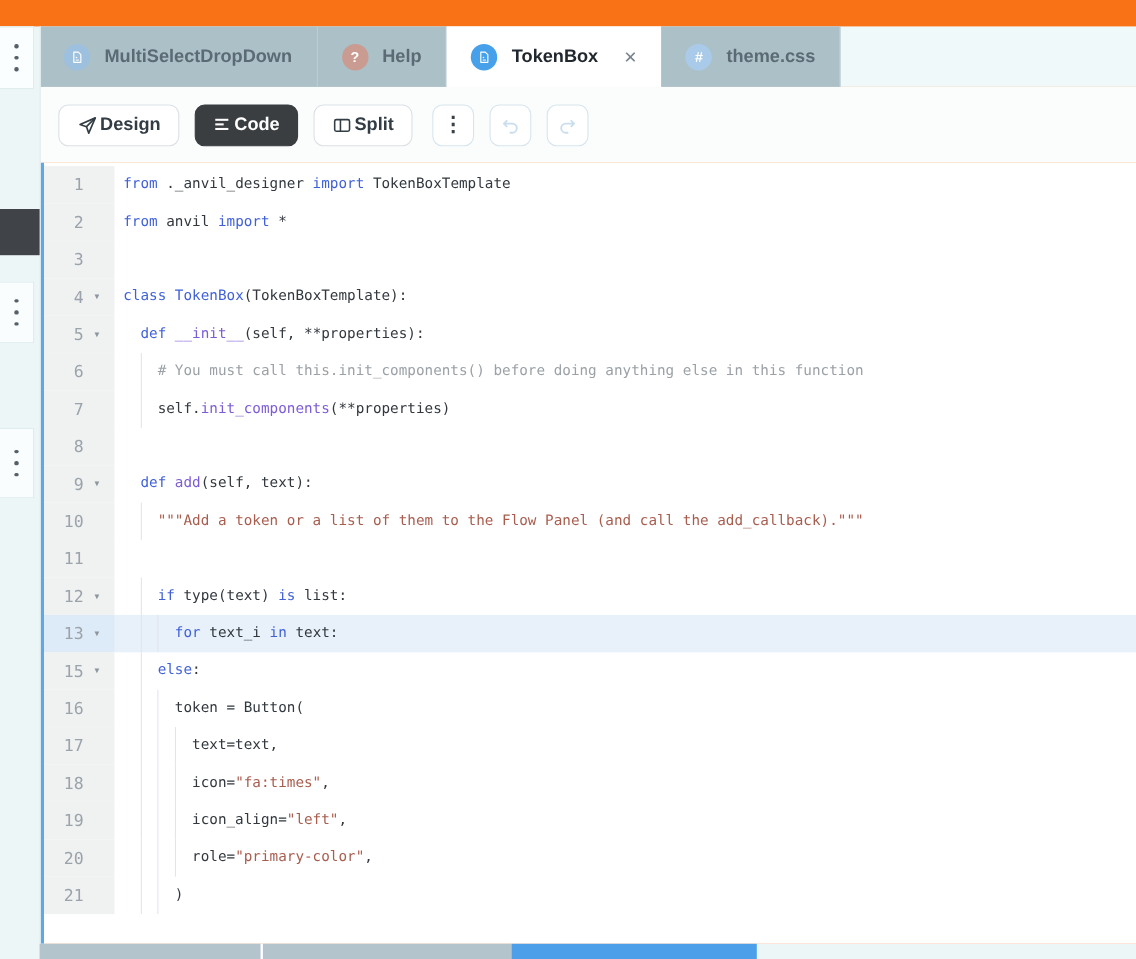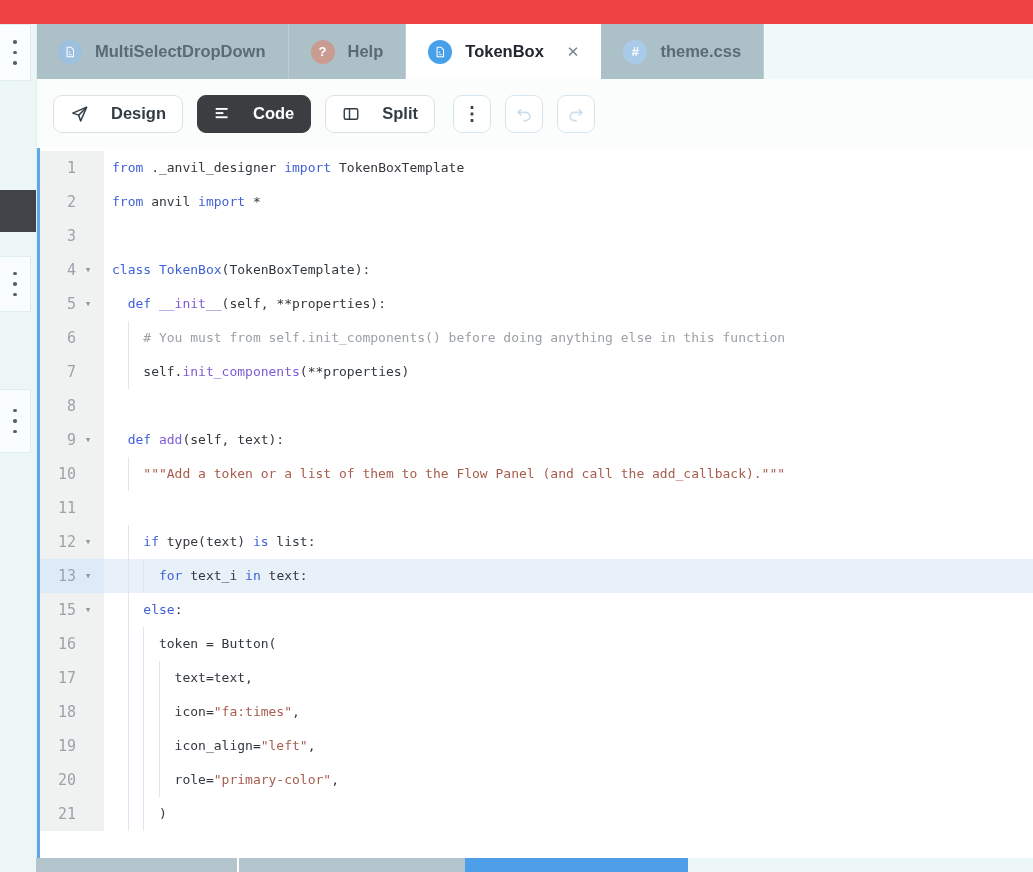--- a/index.html
+++ b/index.html
@@ -1,18 +1,18 @@
 <!DOCTYPE html>
 <html><head>
 <meta charset="utf-8">
 <style>
   html,body{margin:0;padding:0;}
   body{width:1033px;height:872px;overflow:hidden;background:#ffffff;
        font-family:"Liberation Sans", sans-serif;}
-  .screen{position:relative;width:1033px;height:872px;background:#ef4444;overflow:hidden;}
+  .screen{position:relative;width:1033px;height:872px;background:#f97316;overflow:hidden;}
 
   
   .rail{position:absolute;left:0;top:24px;bottom:0;width:36px;background:#edf6f7;
         border-right:1px solid #e2edee;z-index:5;}
   .rail-box{position:absolute;left:0;width:30px;background:#f9fdfe;border:1px solid #e0edef;
             border-left:none;display:flex;align-items:center;justify-content:center;}
   .rail-box.top{top:0;height:55px;background:#fbfeff;}
   .dots{display:flex;flex-direction:column;gap:7px;}
   .dots i{width:3.5px;height:3.5px;border-radius:50%;background:#566069;display:block;}
   .rail-dark{position:absolute;left:0;top:166px;width:36px;height:42px;background:#404449;}
@@ -27,21 +27,21 @@
   .tab-icon{width:24px;height:24px;border-radius:50%;display:flex;align-items:center;
             justify-content:center;flex:0 0 24px;}
   .tab-icon-glyph{color:#fff;font-size:13px;font-weight:700;line-height:1;}
   .tab-label{line-height:1;}
   .tab-close{color:#78838d;font-size:15px;margin-left:10px;font-weight:400;}
 
   
   .toolbar{position:absolute;left:36px;top:79px;right:0;height:69px;background:#fbfdfd;
            display:flex;align-items:center;padding-left:17px;box-sizing:border-box;}
   .btn{height:38px;border:1.5px solid #dbe1e5;border-radius:9px;background:#ffffff;
-       display:inline-flex;align-items:center;gap:22px;padding:0 16px;font-size:16.5px;
+       display:inline-flex;align-items:center;gap:2px;padding:0 16px;font-size:16.5px;
        font-weight:700;color:#323c44;cursor:pointer;box-sizing:border-box;}
   .btn.dark{background:#3b3e41;border-color:#3b3e41;color:#ffffff;}
   .btn.square{width:38px;padding:0;justify-content:center;}
   .btn.ghost{border-color:#d7e5ee;}
   .kebab{font-size:19px;font-weight:700;color:#3a4247;line-height:1;}
   .mr14{margin-right:14px;} .mr18{margin-right:18px;}
 
   
   .editor{position:absolute;left:36px;top:148px;right:0;bottom:14px;background:#ffffff;
           border-left:4px solid #60a7e8;overflow:hidden;box-sizing:border-box;}
@@ -216,21 +216,21 @@
             <span class="lnum">5</span>
             <span class="fold">▾</span>
           </div>
           <div class="code"><span class="tok-pl">  </span><span class="tok-kw">def</span><span class="tok-pl"> </span><span class="tok-fn">__init__</span><span class="tok-pl">(self, **properties):</span></div>
         </div>
         <div class="cm-line">
           <div class="gutter">
             <span class="lnum">6</span>
             <span class="fold"></span>
           </div>
-          <div class="code"><span class="tok-pl">    </span><span class="tok-cm"># You must from self.init_components() before doing anything else in this function</span><i class="guide" style="left: calc(2ch + 8px);"></i></div>
+          <div class="code"><span class="tok-pl">    </span><span class="tok-cm"># You must call this.init_components() before doing anything else in this function</span><i class="guide" style="left: calc(2ch + 8px);"></i></div>
         </div>
         <div class="cm-line">
           <div class="gutter">
             <span class="lnum">7</span>
             <span class="fold"></span>
           </div>
           <div class="code"><span class="tok-pl">    self.</span><span class="tok-fn">init_components</span><span class="tok-pl">(**properties)</span><i class="guide" style="left: calc(2ch + 8px);"></i></div>
         </div>
         <div class="cm-line">
           <div class="gutter">

